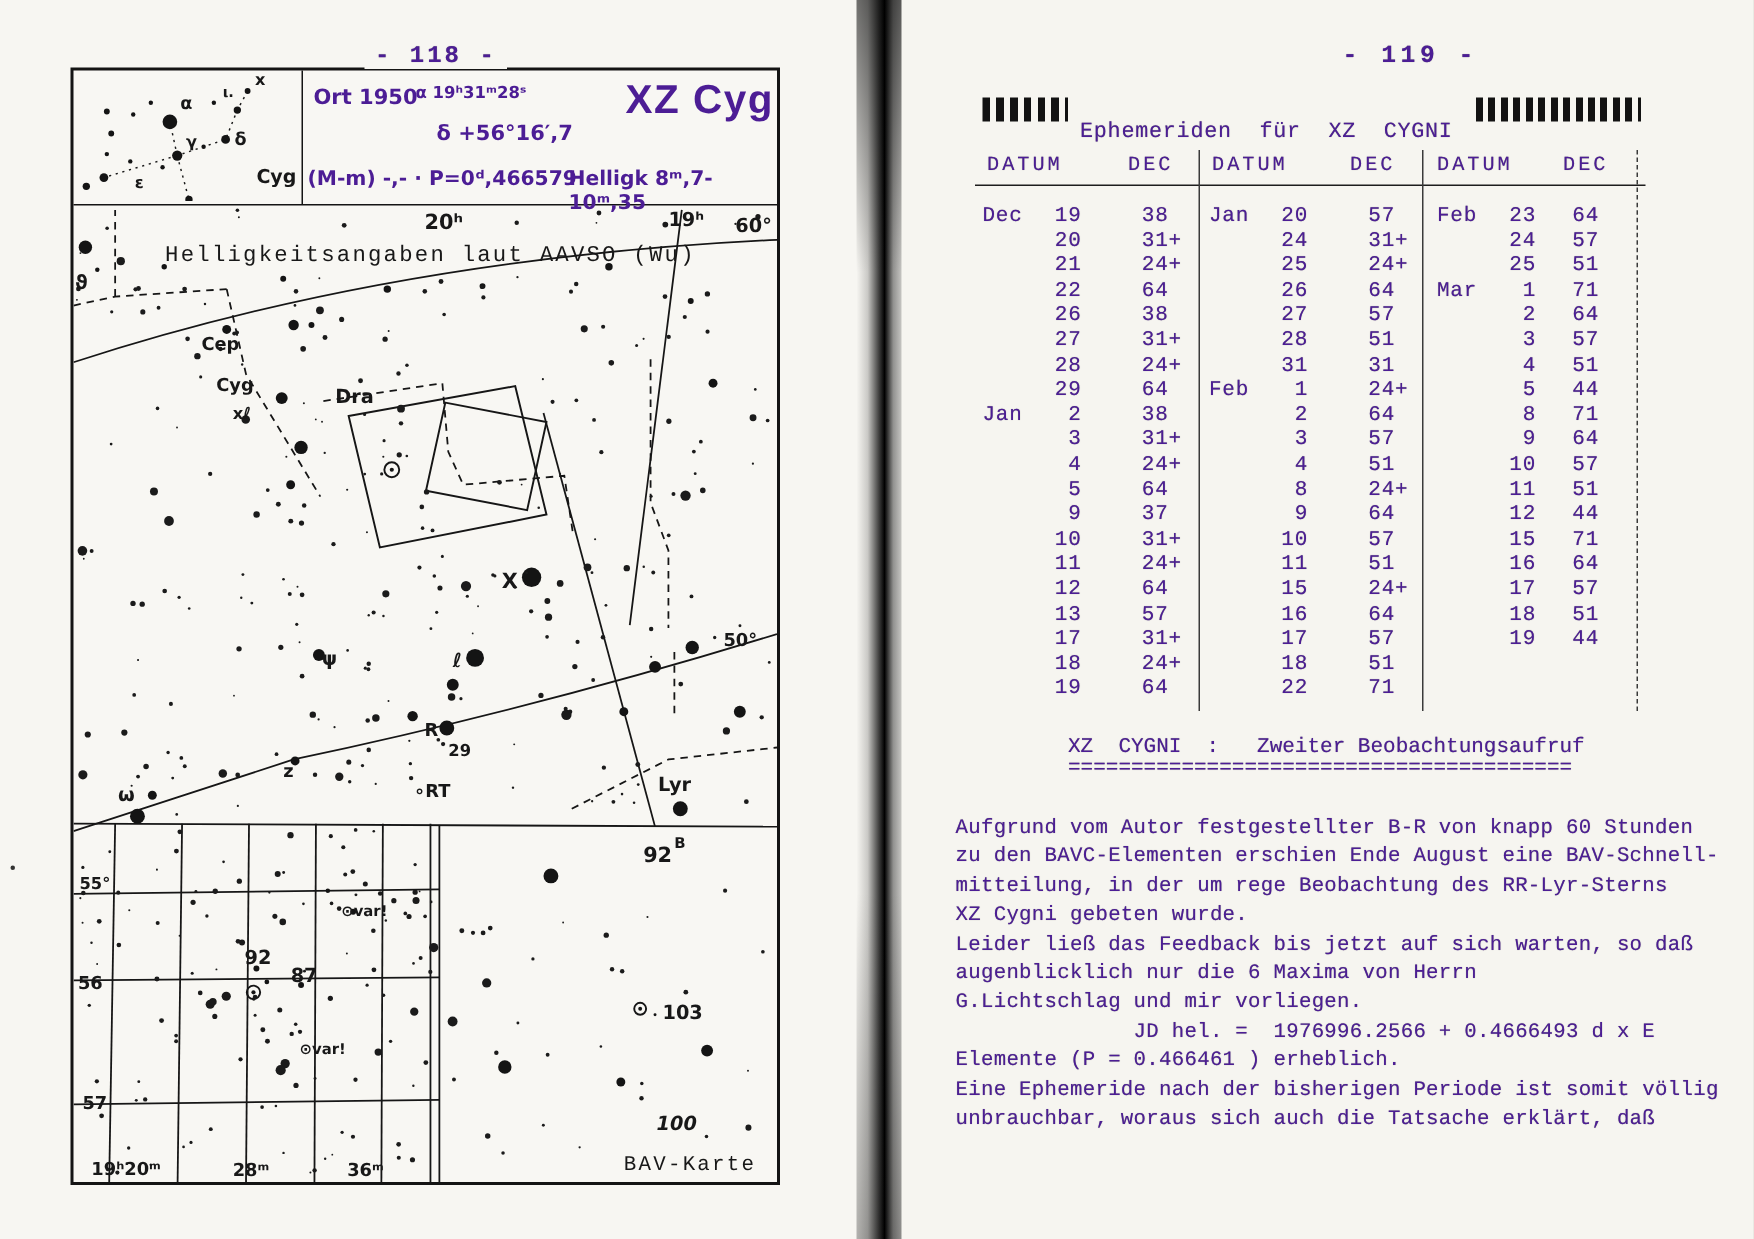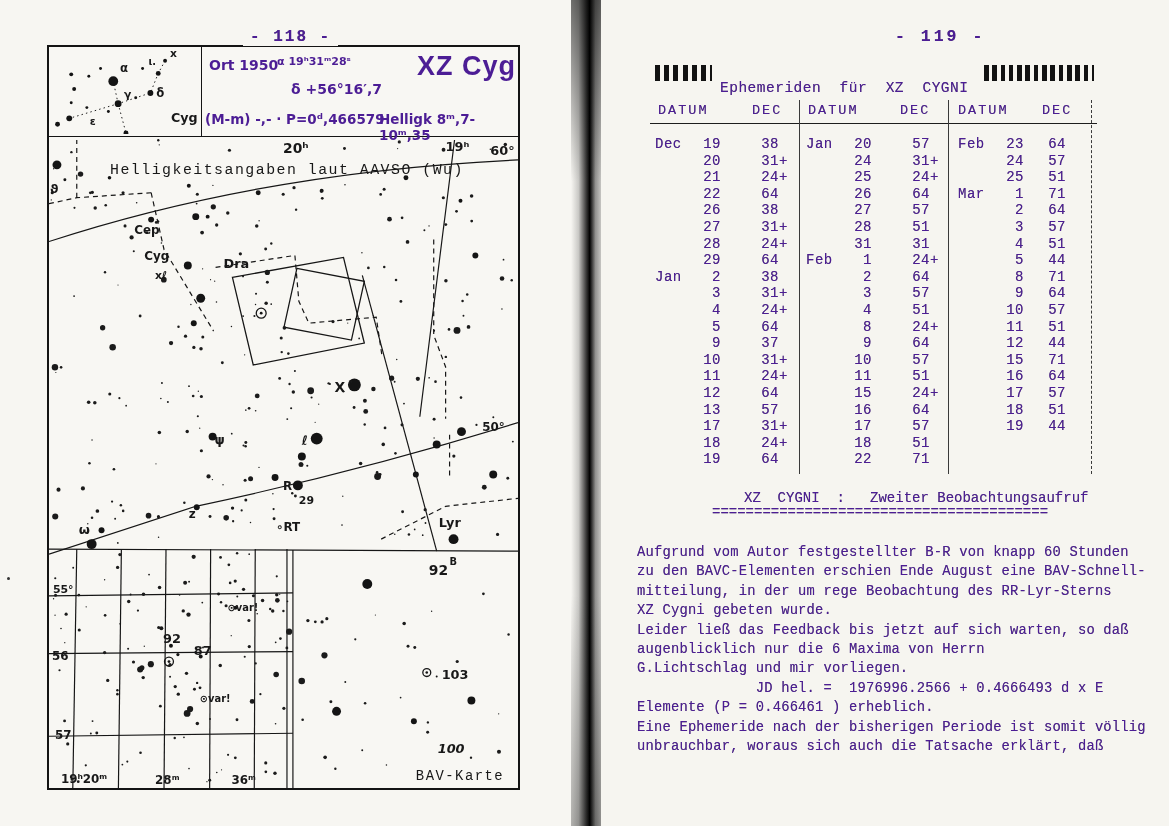--- a/index.html
+++ b/index.html
@@ -45,21 +45,21 @@
   .th{top:103px;font-size:13.5px;letter-spacing:2px;}
   .rule{left:650px;top:123px;width:447px;border-top:1.6px solid #1d1d1d;}
   .vsep{top:100px;height:374px;width:0;border-left:1.2px solid #3a3a3a;}
   .tcol{top:136px;width:150px;}
   .trow{height:16.6px;display:flex;font-size:14px;letter-spacing:.5px;}
   .tm{width:38px;}
   .td{width:28px;text-align:right;}
   .tv{width:42px;text-align:right;margin-left:16px;}
   .tc3 .tv{margin-left:0;}
   .tp{width:14px;}
-  .ann-title{left:712px;top:490px;font-size:14px;margin-left:32px;}
+  .ann-title{left:712px;top:490px;font-size:14px;}
   .ann-under{left:712px;top:504px;font-size:14px;letter-spacing:0;}
   .body-text{left:637px;top:543px;}
   .bline{font-size:13.8px;line-height:19.4px;letter-spacing:.2px;white-space:pre;}
   .speck-dot{position:absolute;background:#333;border-radius:50%;}
 </style>
 </head>
 <body>
 
 <div id="scan">
 

